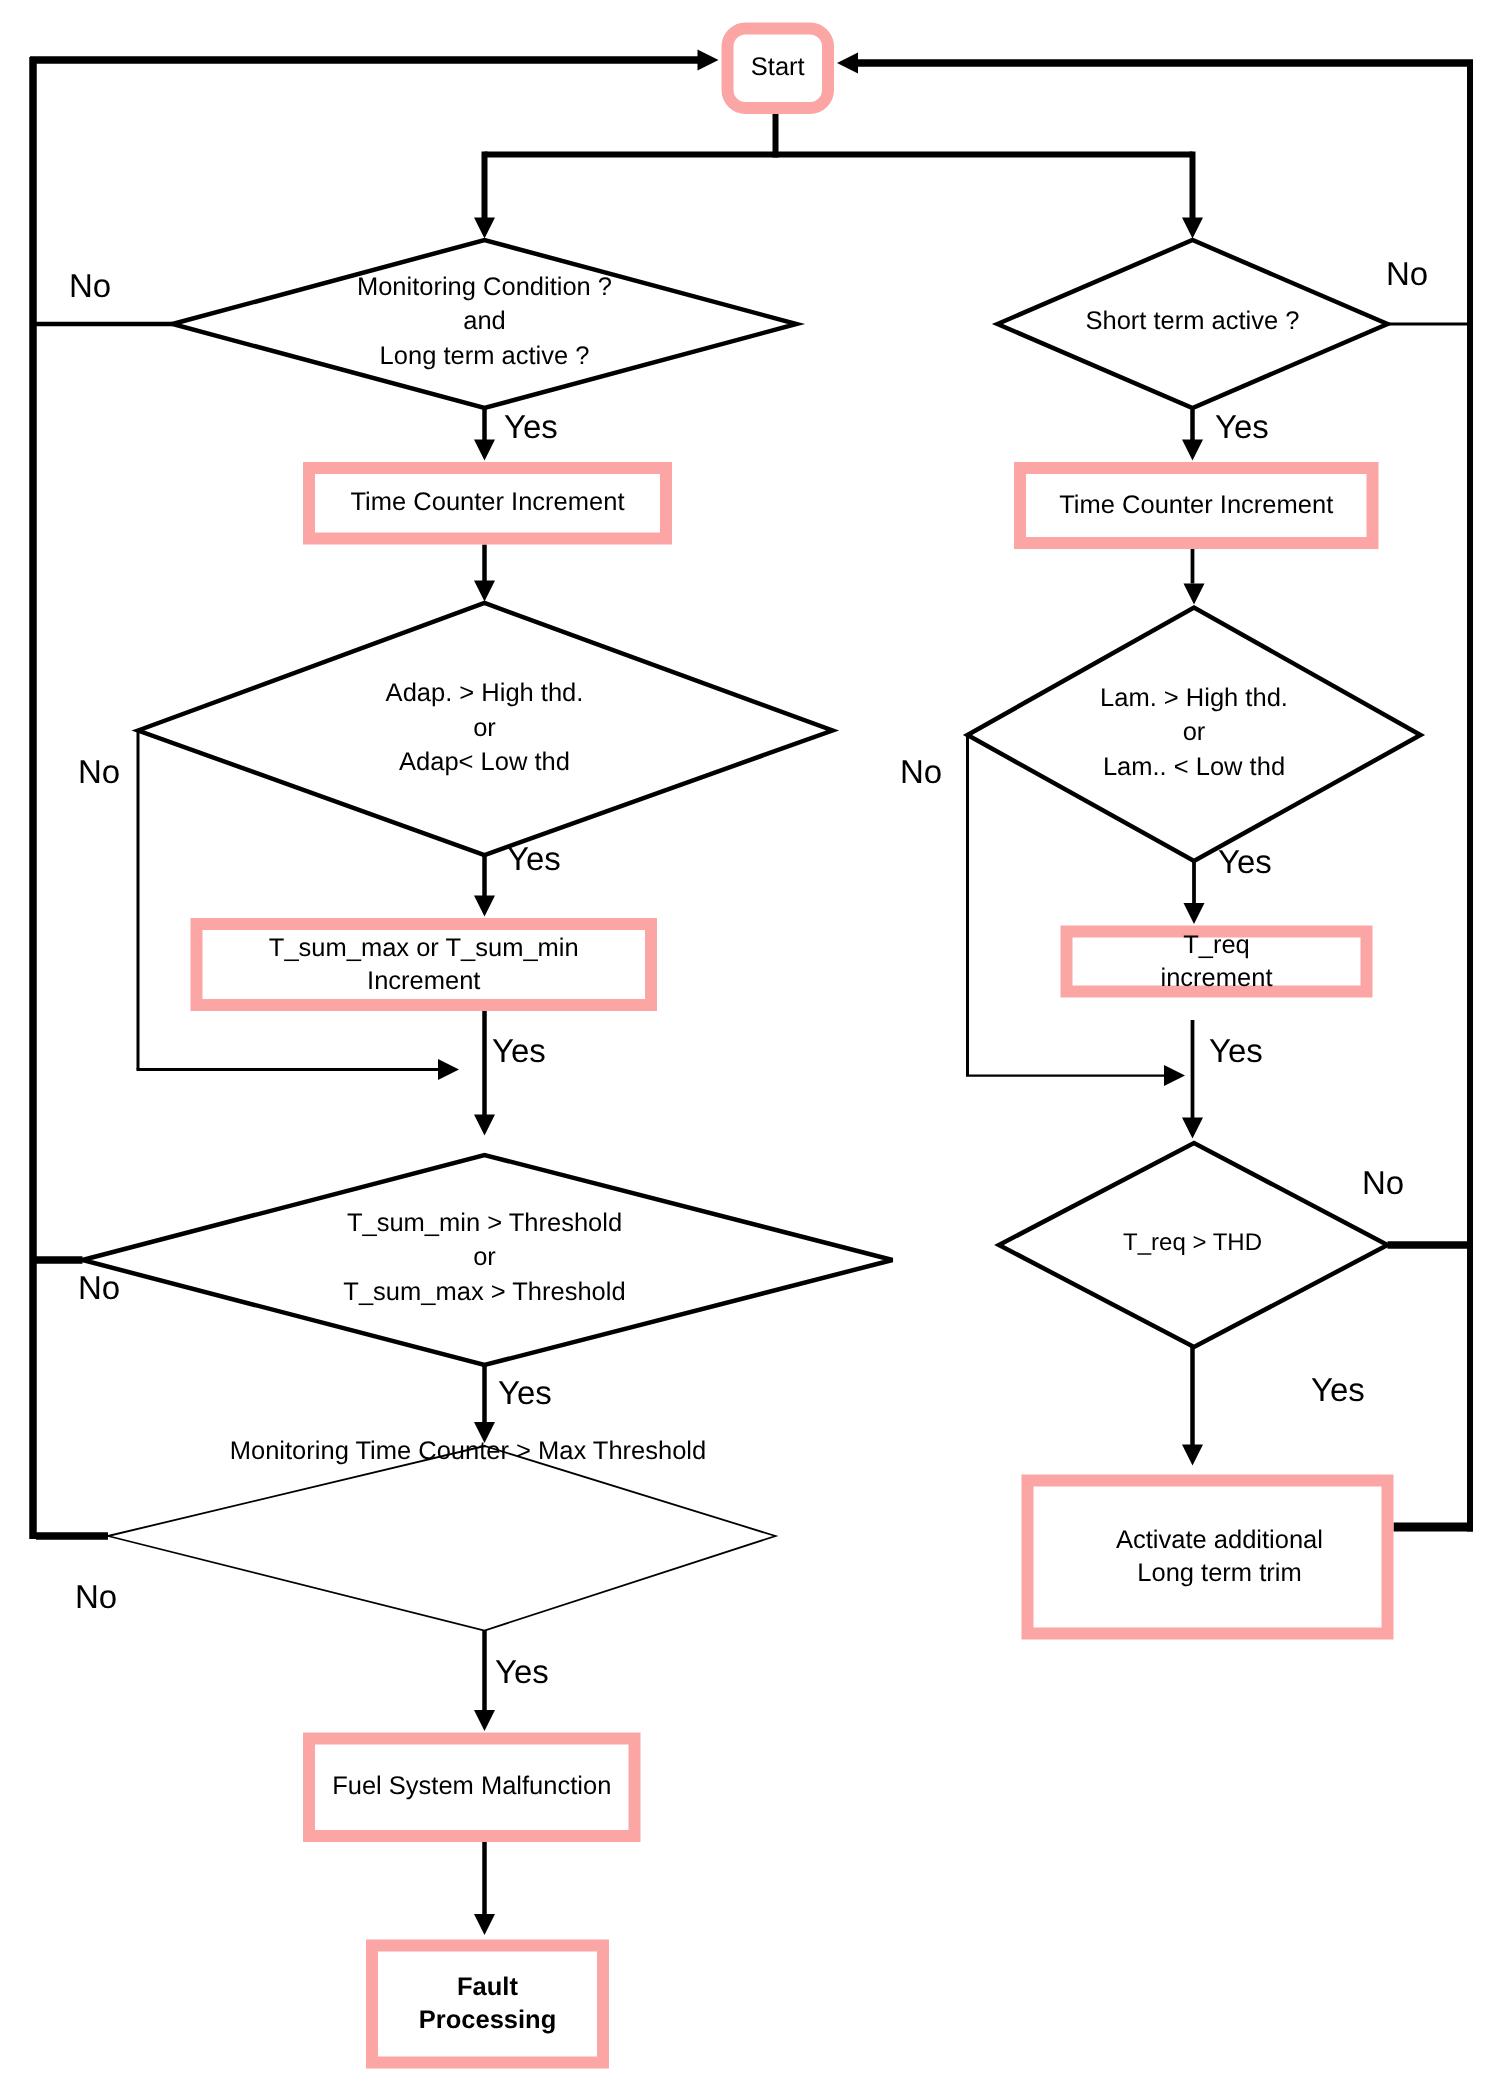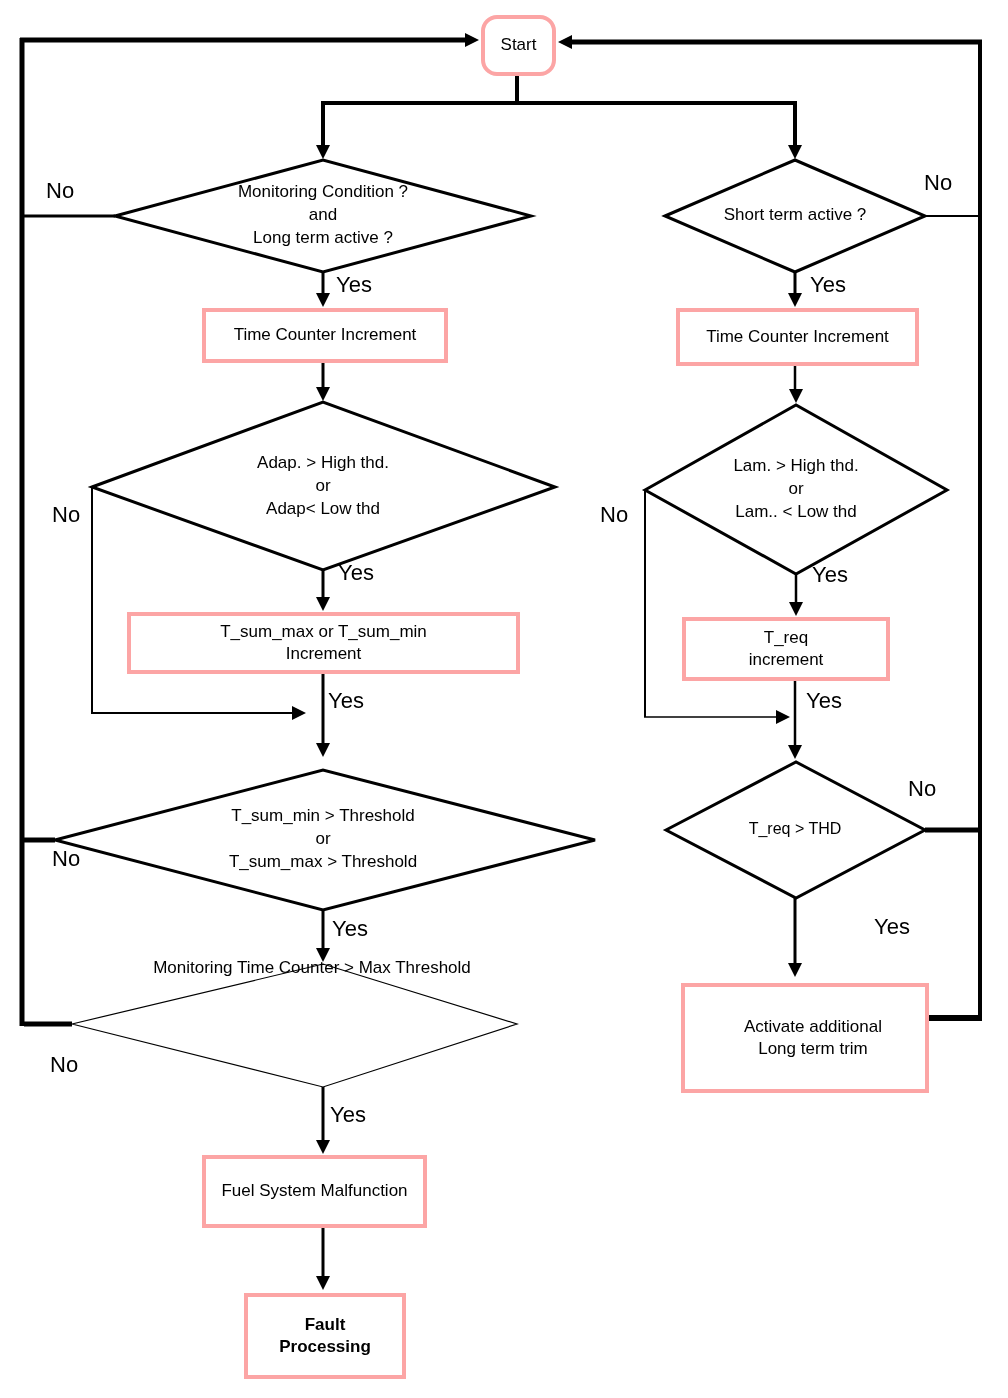--- a/index.html
+++ b/index.html
@@ -4,21 +4,21 @@
 <style>
   html,body { margin:0; padding:0; background:#ffffff; }
   .canvas {
     position:relative; width:1008px; height:1398px; background:#ffffff;
     font-family:"Liberation Sans", sans-serif; color:#000;
     overflow:hidden;
   }
   .canvas svg { position:absolute; left:0; top:0; }
   .node {
     position:absolute; box-sizing:border-box;
-    border:4px solid #fca5a5; background:#fff;
+    border:8px solid #fca5a5; background:#fff;
     display:flex; align-items:center; justify-content:center;
     text-align:center; white-space:pre-line;
     font-size:17px; line-height:1.3;
   }
   .terminal { border-radius:16px; }
   .dlabel {
     position:absolute; transform:translate(-50%,-50%);
     text-align:center; white-space:pre-line;
     font-size:17px; line-height:1.35;
   }
@@ -90,31 +90,31 @@
     <polygon points="796,616 789,602 803,602" fill="#000"></polygon>
     <polygon points="790,717 776,710 776,724" fill="#000"></polygon>
     <polygon points="795,759 788,745 802,745" fill="#000"></polygon>
     <polygon points="795,977 788,963 802,963" fill="#000"></polygon>
   </svg>
 
   <div class="node terminal" style="left:481px; top:15px; width:75px; height:61px;">Start</div>
 
   <div class="node" style="left:202px; top:308px; width:246px; height:55px;">Time Counter Increment</div>
 
-  <div class="node" style="left:127px; top:612px; width:393px; height:62px;">T_sum_max or T_sum_min
+  <div class="node" style="left:127px; top:612px; width:311px; height:62px;">T_sum_max or T_sum_min
 Increment</div>
 
   <div class="node" style="left:202px; top:1155px; width:225px; height:73px;text-align:right;">Fuel System Malfunction</div>
 
   <div class="node" style="left:244px; top:1293px; width:162px; height:86px;font-weight:bold;">Fault
 Processing</div>
 
   <div class="node" style="left:676px; top:308px; width:243px; height:58px;">Time Counter Increment</div>
 
-  <div class="node" style="left:682px; top:617px; width:208px; height:64px;">T_req
+  <div class="node" style="left:707px; top:617px; width:208px; height:48px;">T_req
 increment</div>
 
   <div class="node" style="left:681px; top:983px; width:248px; height:110px;padding-left:16px;">Activate additional
 Long term trim</div>
 
   <div class="dlabel" style="left:323px; top:215px; width:300px;">Monitoring Condition ?
 and
 Long term active ?</div>
 
   <div class="dlabel" style="left:323px; top:486px; width:260px;">Adap. &gt; High thd.

